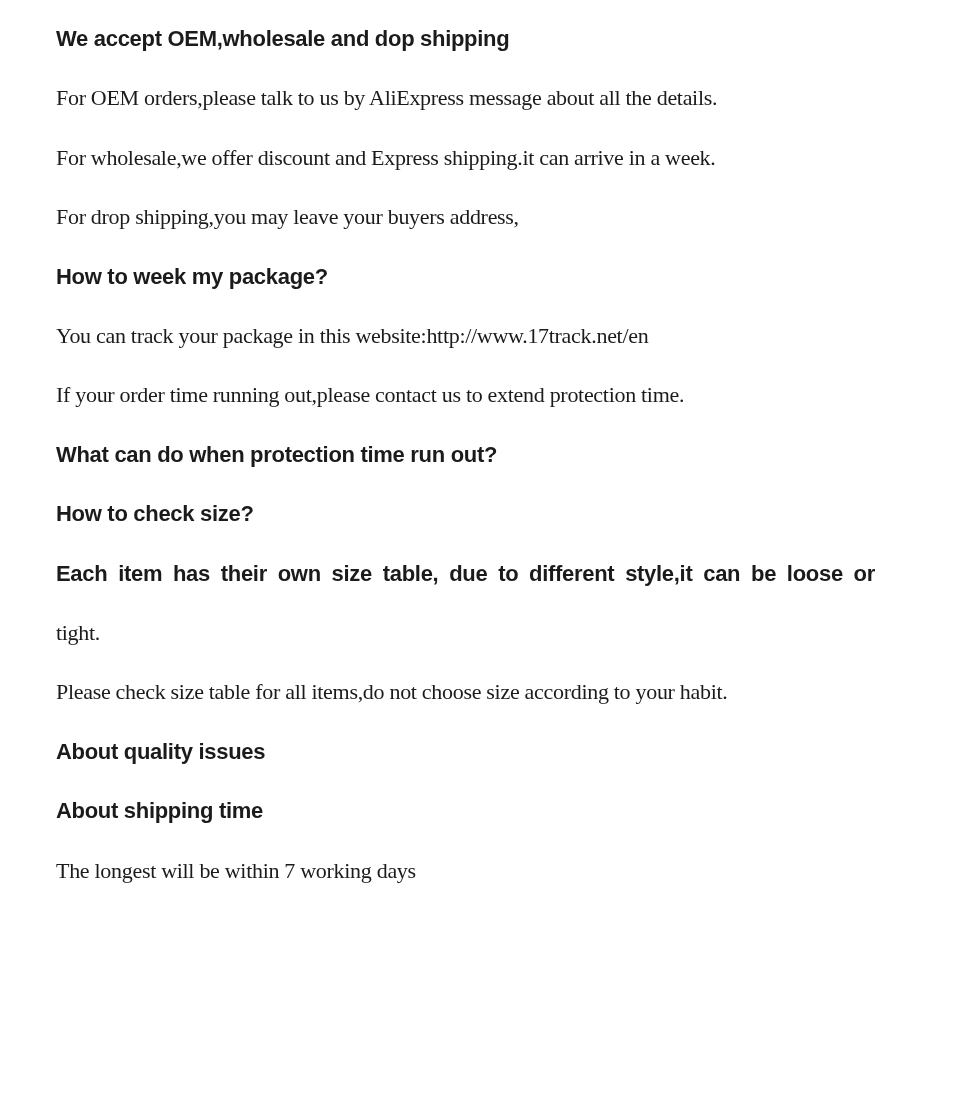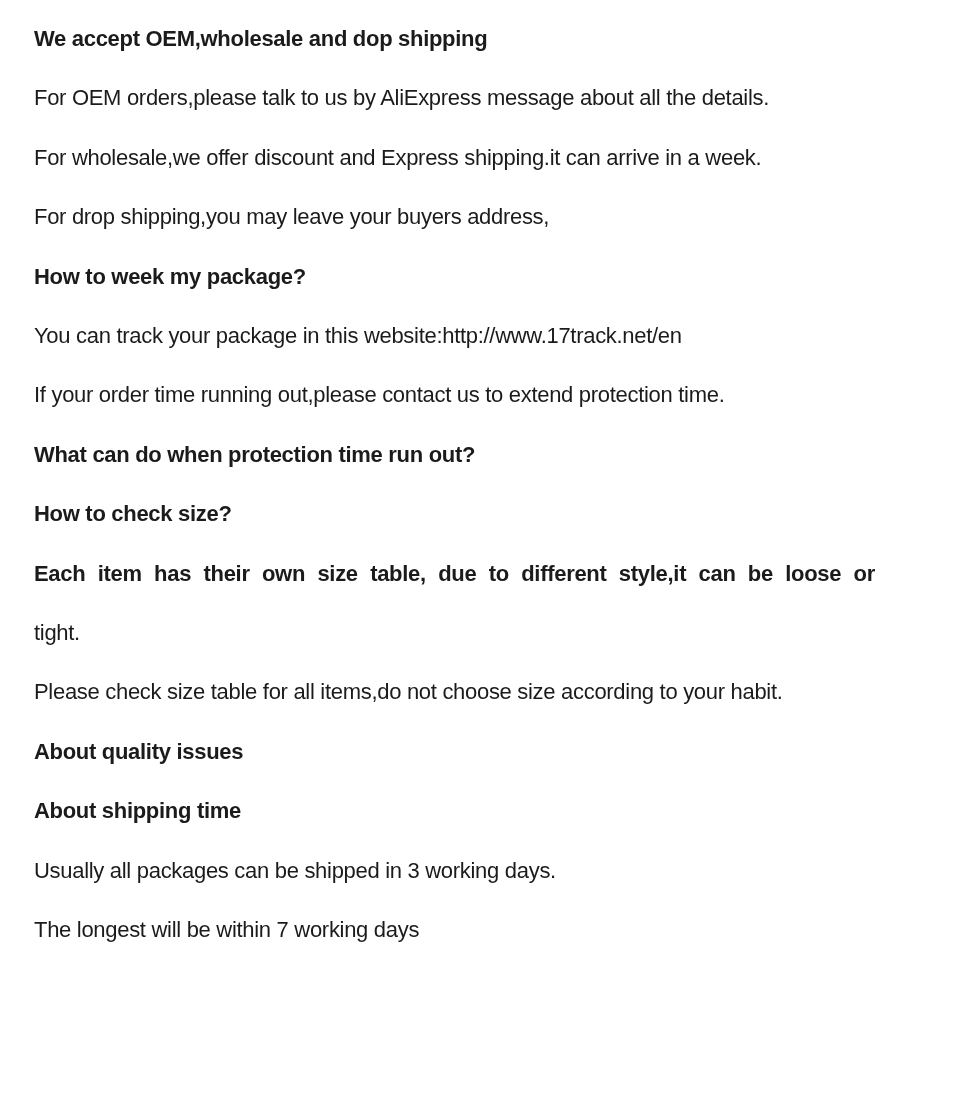--- a/index.html
+++ b/index.html
@@ -8,35 +8,36 @@
     background: #ffffff;
   }
   .page {
     position: relative;
     width: 960px;
     height: 1100px;
     background: #ffffff;
     color: #1b1b1b;
     font-family: "Liberation Sans", "DejaVu Sans", sans-serif;
     box-sizing: border-box;
-    padding: 9px 85px 0 34px;
+    padding: 9px 85px 0 56px;
     overflow: hidden;
   }
   .line {
     font-size: 22px;
     line-height: 59.4px;
     letter-spacing: -0.3px;
     white-space: nowrap;
     margin: 0;
   }
   .heading {
     font-weight: 700;
   }
   .paragraph {
     font-weight: 400;
+    font-family: Liberation Serif, serif;
   }
   .paragraph-justified {
     font-weight: 700;
     white-space: normal;
     text-align: justify;
     text-align-last: justify;
   }
 </style>
 </head>
 <body>
@@ -50,16 +51,15 @@
       <div class="line heading">How to week my package?</div>
       <div class="line paragraph">You can track your package in this website:http://www.17track.net/en</div>
       <div class="line paragraph">If your order time running out,please contact us to extend protection time.</div>
       <div class="line heading">What can do when protection time run out?</div>
       <div class="line heading">How to check size?</div>
       <div class="line paragraph-justified">Each item has their own size table, due to different style,it can be loose or</div>
       <div class="line paragraph">tight.</div>
       <div class="line paragraph">Please check size table for all items,do not choose size according to your habit.</div>
       <div class="line heading">About quality issues</div>
       <div class="line heading">About shipping time</div>
-      <div class="line paragraph">Usually all packages can be shipped in 3 working days.</div>
       <div class="line paragraph">The longest will be within 7 working days</div>
     </div>
 </div>
 
 </body></html>

